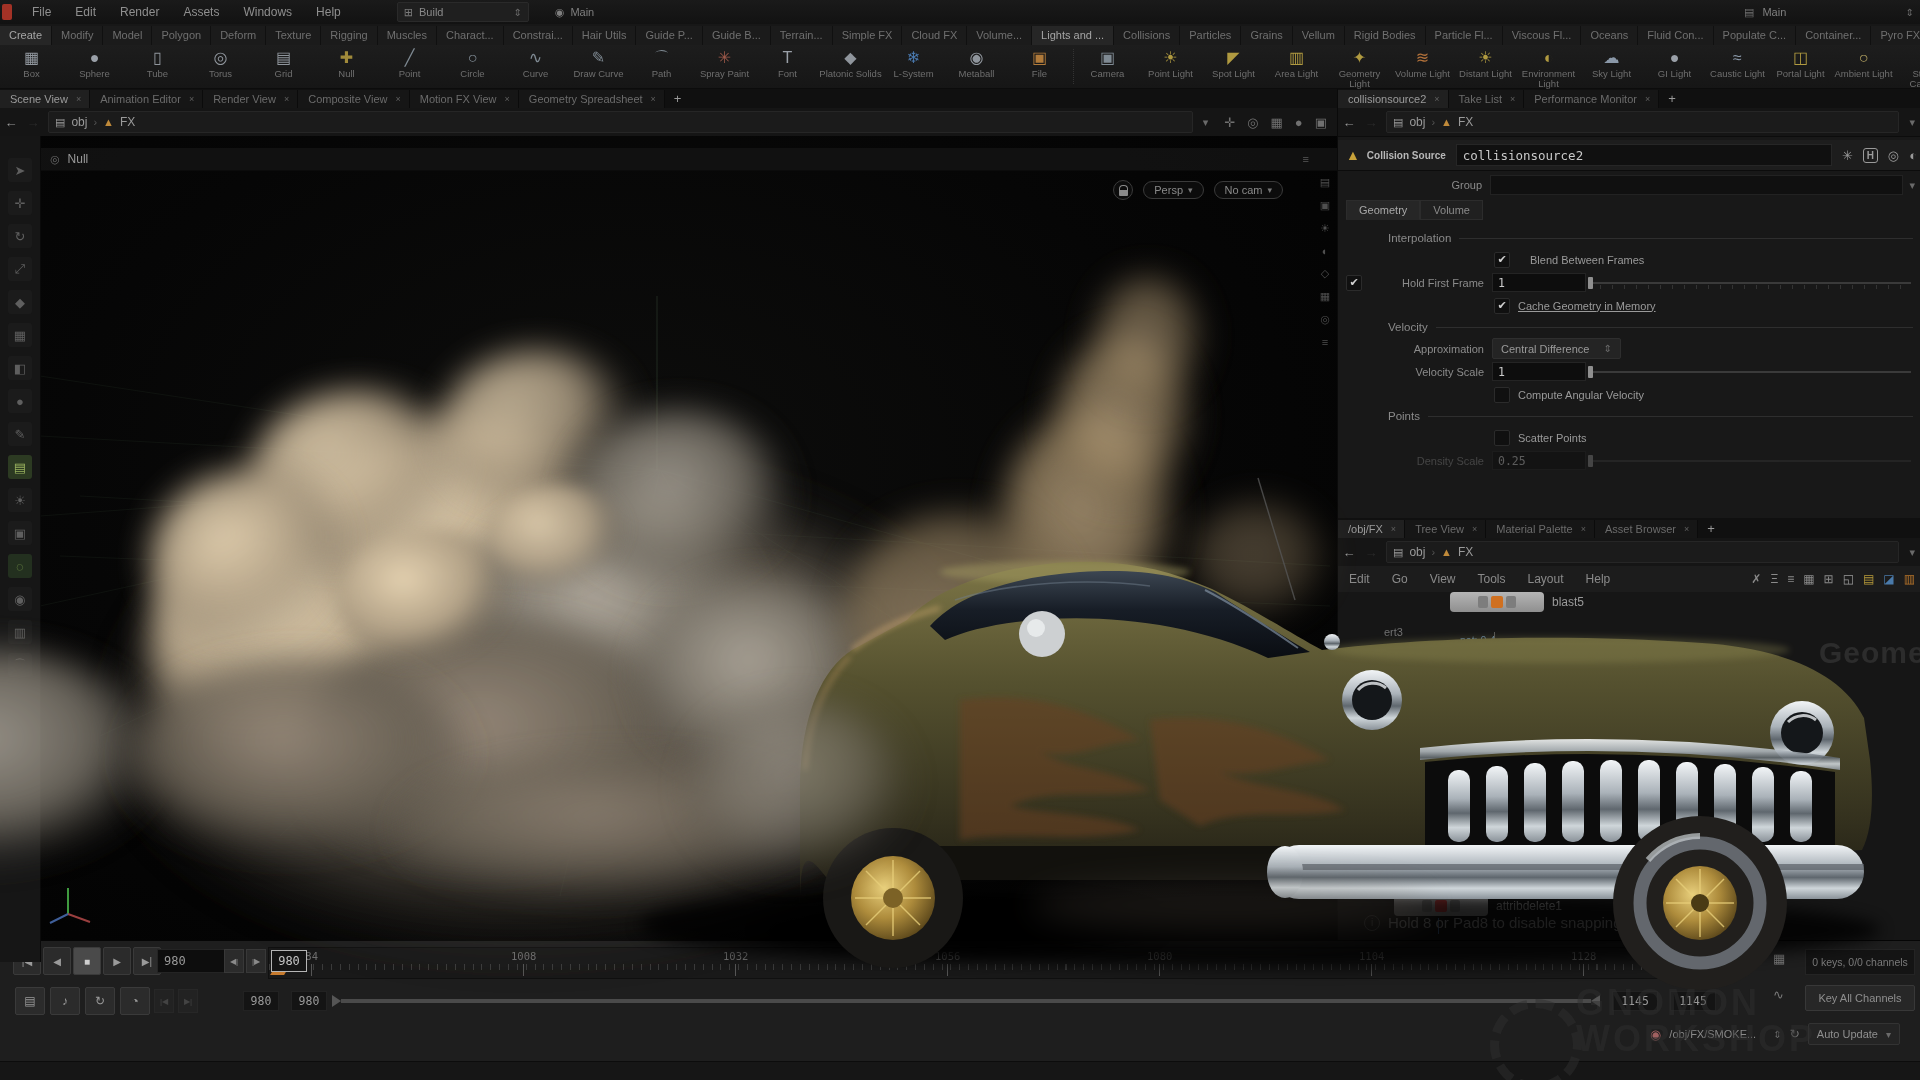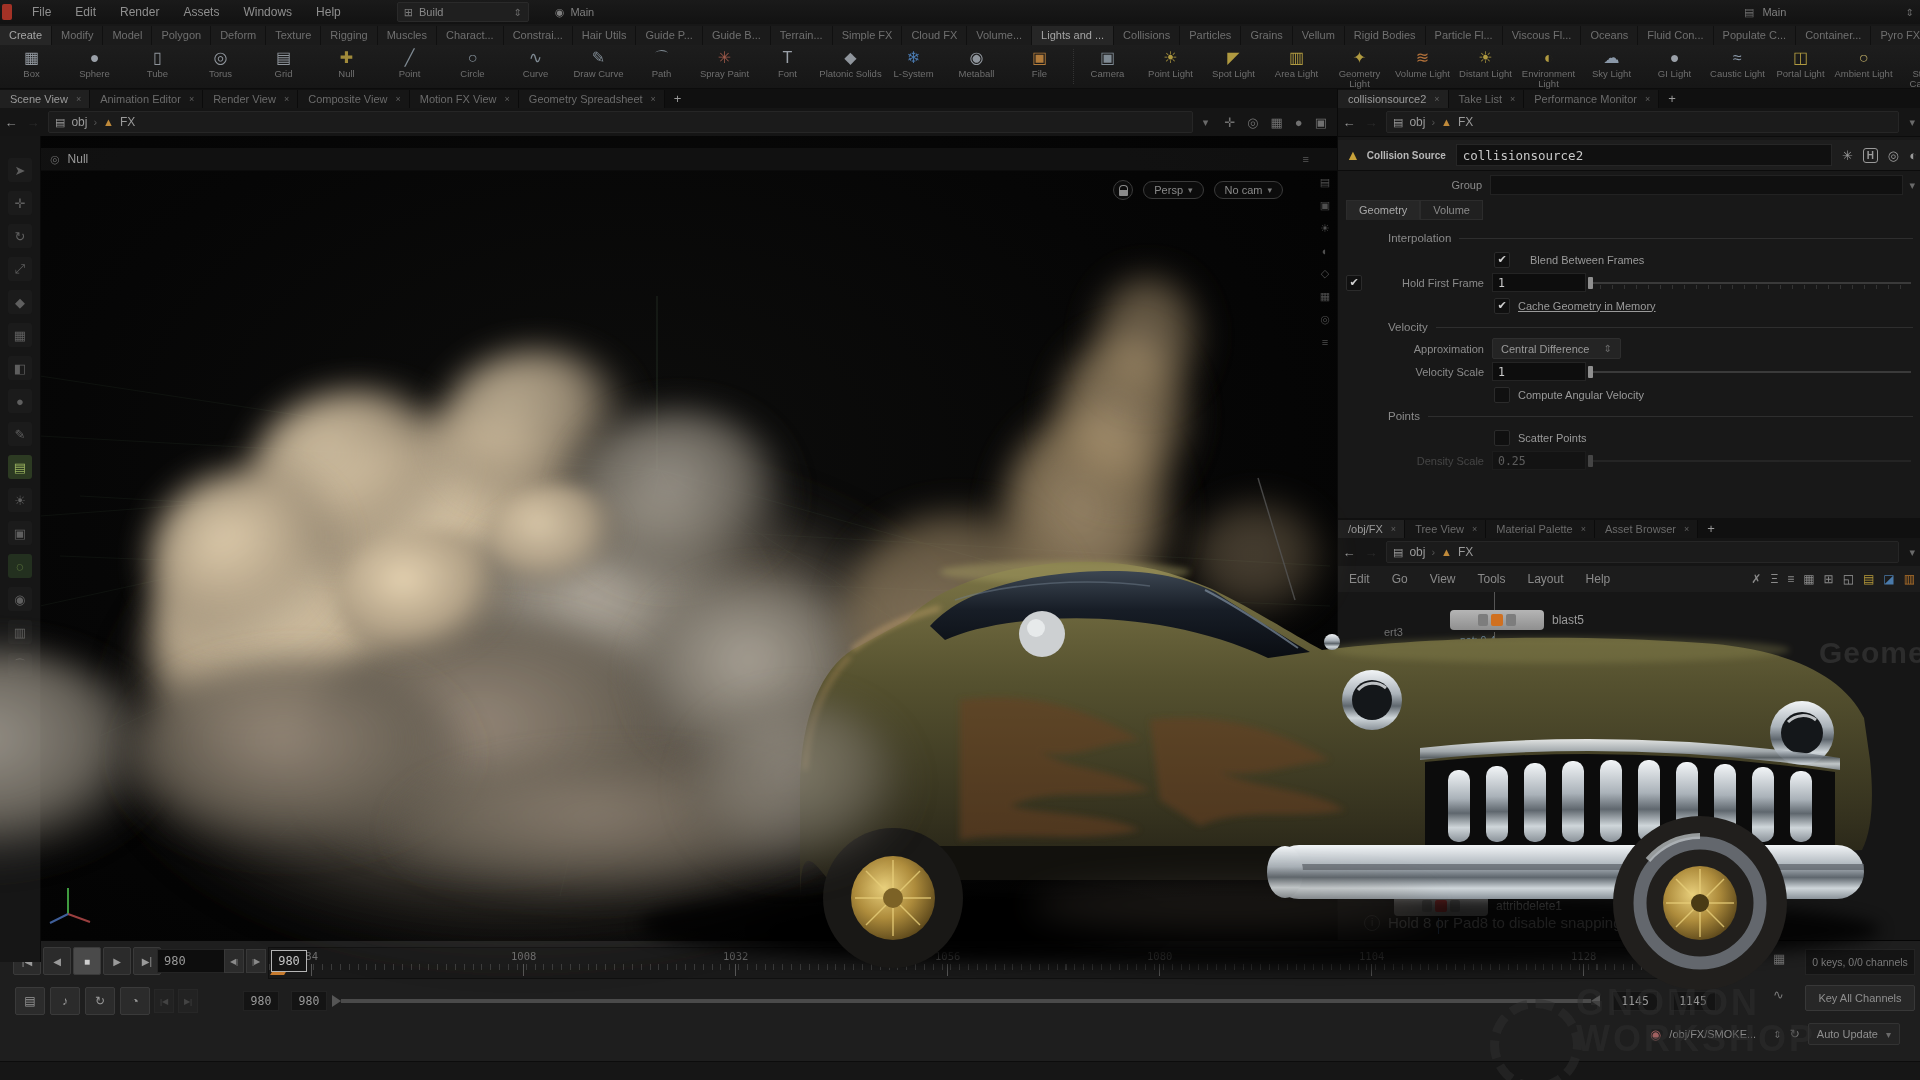--- a/index.html
+++ b/index.html
@@ -741,21 +741,21 @@
           <span data-color="#b7742a" style="color: rgb(183, 116, 42);">▥</span>
         </div>
     </div>
 
     <div class="net-canvas rc" style="top:504px;height:348px;">
       <span class="bigctx" style="right:-46px;top:44px;">Geometry</span>
       <span class="faintwm" style="left:208px;top:58px;opacity:.55;">Edition</span>
       <span class="strayl" style="left:46px;top:34px;">ert3</span>
       <span class="strayl" style="left:312px;top:72px;">ert3</span>
       <span class="nwire" style="left:156px;top:0;height:18px;"></span>
-      <div class="nnode" style="left:112px;top:18px;">
+      <div class="nnode" style="left:112px;top:0;">
         <span class="nbody">
           <span class="seg"></span>
             <span class="flag" style="background:#d07020"></span>
             <span class="seg"></span>
         </span>
         <span class="nlabel">blast5</span>
       </div>
       <span class="nbadge" style="left:122px;top:42px;">not: 0-4</span>
       <span class="nwire" style="left:156px;top:40px;height:20px;"></span>
       <div class="nnode" style="left:56px;top:304px;">

